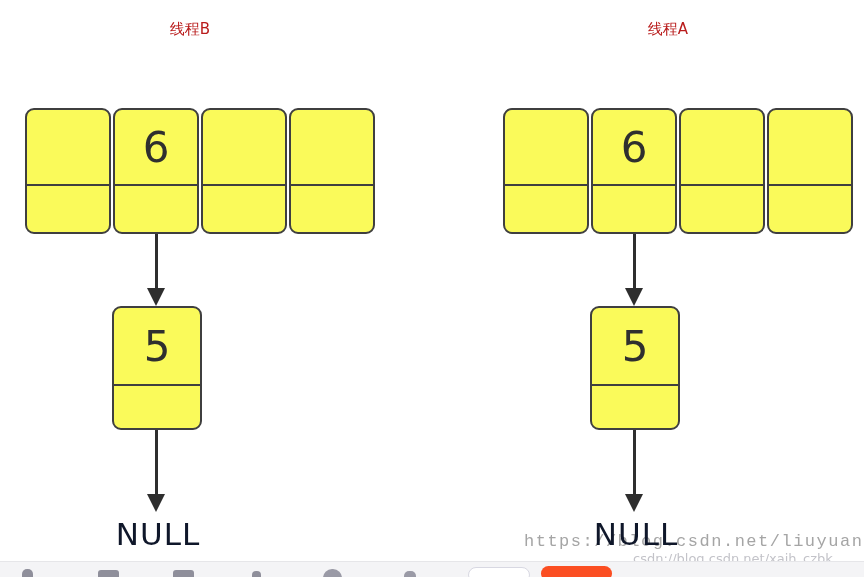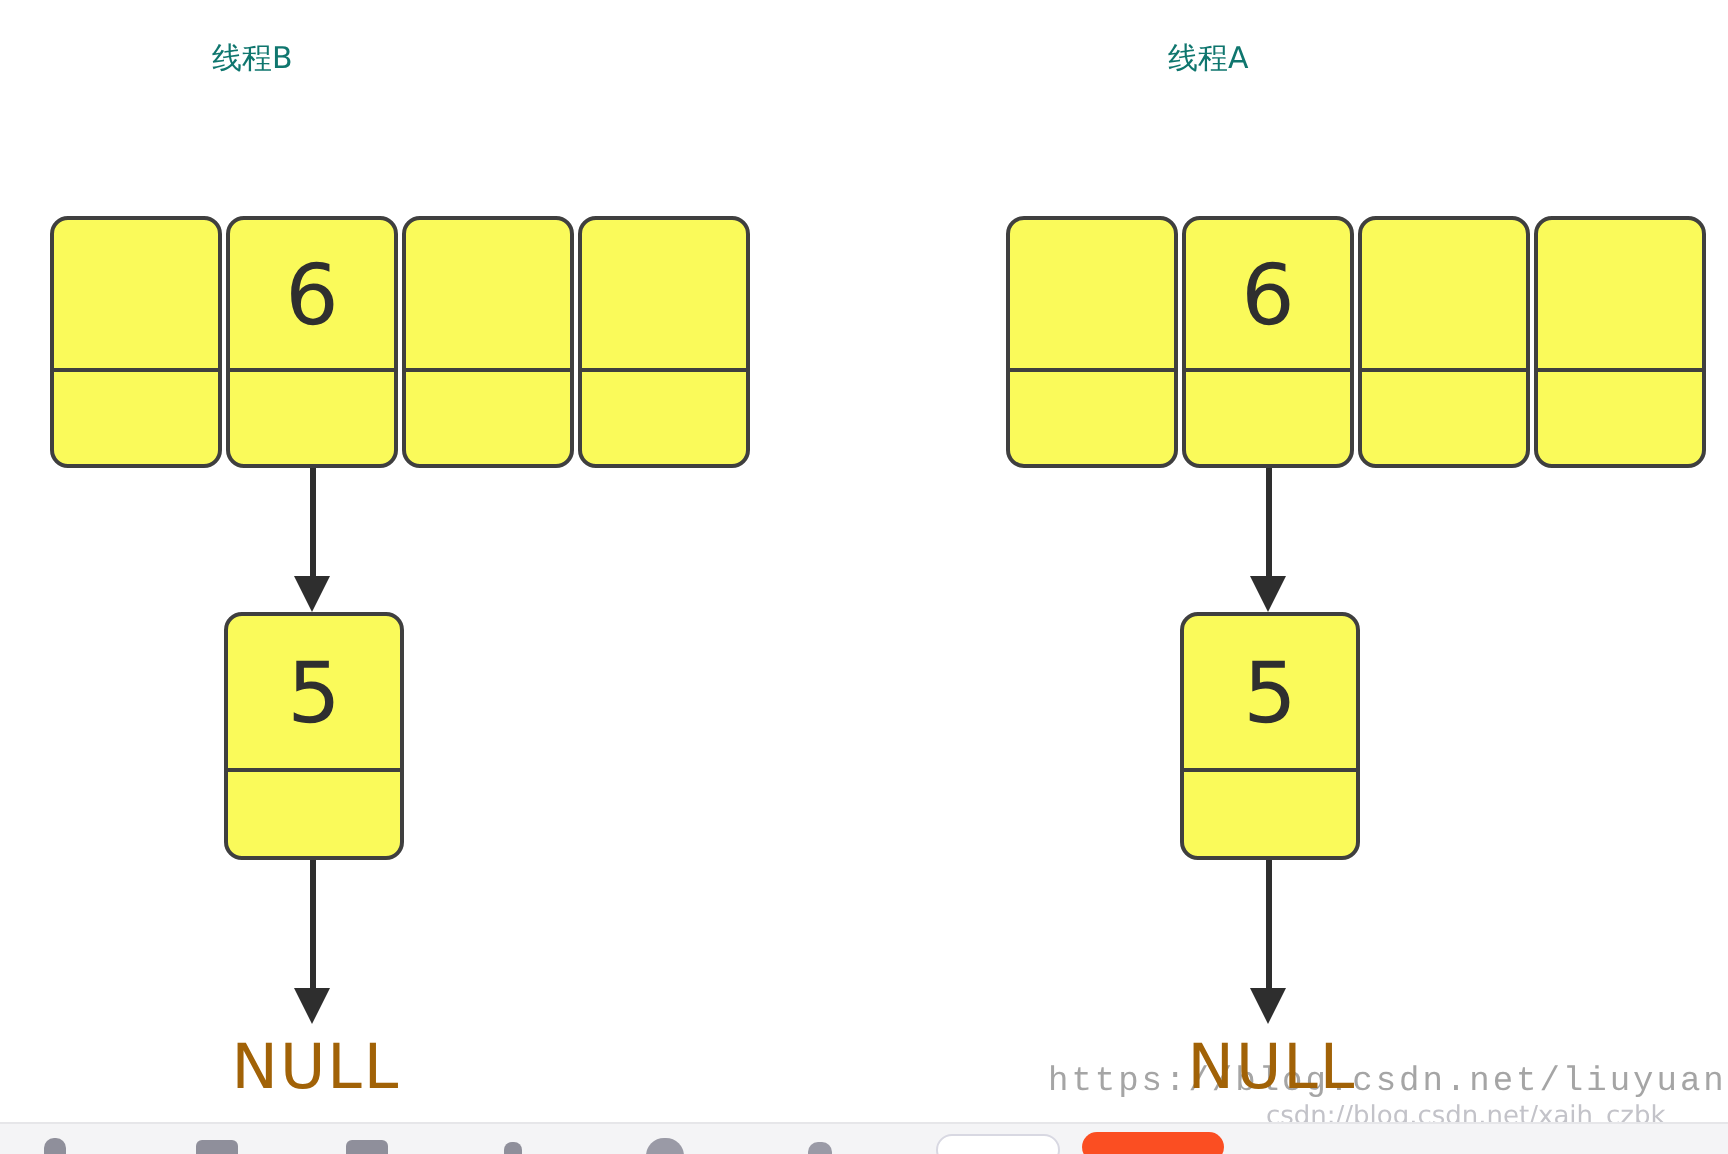--- a/index.html
+++ b/index.html
@@ -5,22 +5,22 @@
   html,body{margin:0;padding:0;background:#fff;}
   .page{
     position:relative;width:864px;height:577px;background:#ffffff;overflow:hidden;
     font-family:"DejaVu Sans","Liberation Sans",sans-serif;
   }
   .thread-group{position:absolute;top:0;width:390px;height:577px;z-index:2;}
   .thread-group.left{left:0;}
   .thread-group.right{left:478px;}
 
   .thread-label{
-    position:absolute;top:20px;left:106px;width:104px;text-align:left;
-    font-size:15px;color:#0f766e;
+    position:absolute;top:20px;left:106px;width:104px;text-align:right;
+    font-size:15px;color:#b91c1c;
   }
 
   .bucket-table{
     position:absolute;left:25px;top:108px;width:350px;height:126px;
     display:flex;gap:2px;
   }
   .bucket-slot{
     flex:1;box-sizing:border-box;
     border:2.5px solid var(--cell-border,#3f3f3f);
     border-radius:9px;
@@ -59,21 +59,21 @@
   .arrow-head{
     position:absolute;left:1px;width:0;height:0;
     border-left:9px solid transparent;border-right:9px solid transparent;
     border-top:18px solid var(--arrow,#2e2e2e);
   }
   .arrow.a1 .arrow-head{top:54px;}
   .arrow.a2 .arrow-head{top:64px;}
 
   .null-label{
     position:absolute;left:96px;top:516px;width:124px;text-align:center;
-    font-size:31px;color:#a16207;letter-spacing:1px;
+    font-size:31px;color:#0f172a;letter-spacing:1px;
   }
 
   .wm1{
     position:absolute;left:524px;top:532px;z-index:1;
     font-family:Liberation Mono, monospace;
     font-size:17px;letter-spacing:1.5px;color:#a5a5a5;
   }
   .wm2{
     position:absolute;left:633px;top:551px;z-index:3;
     font-size:13px;color:#c3c3c9;

